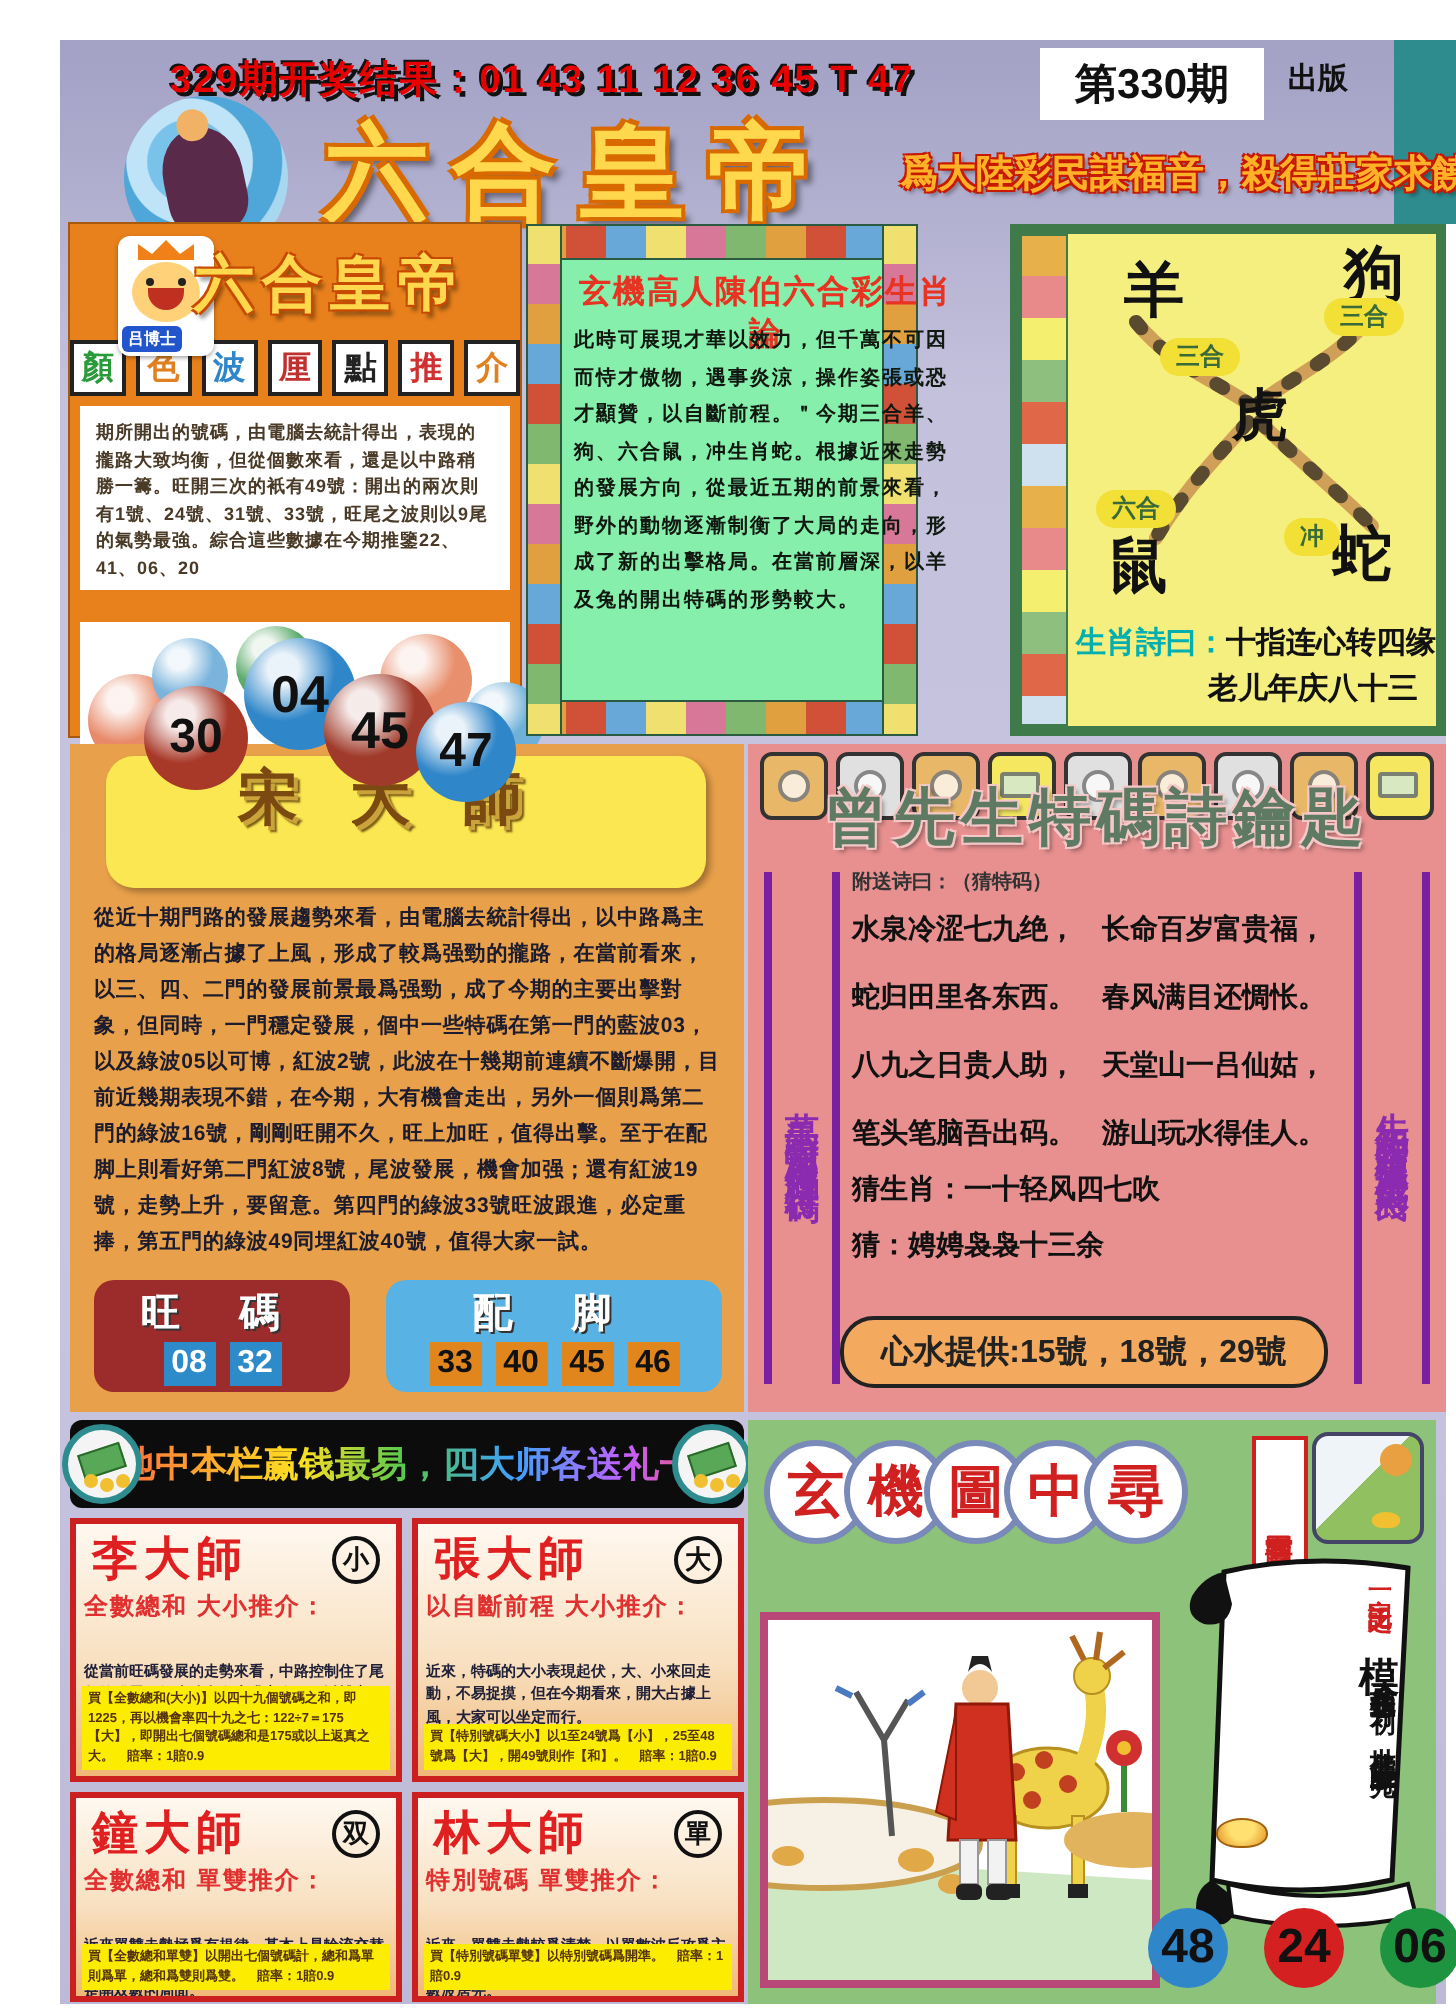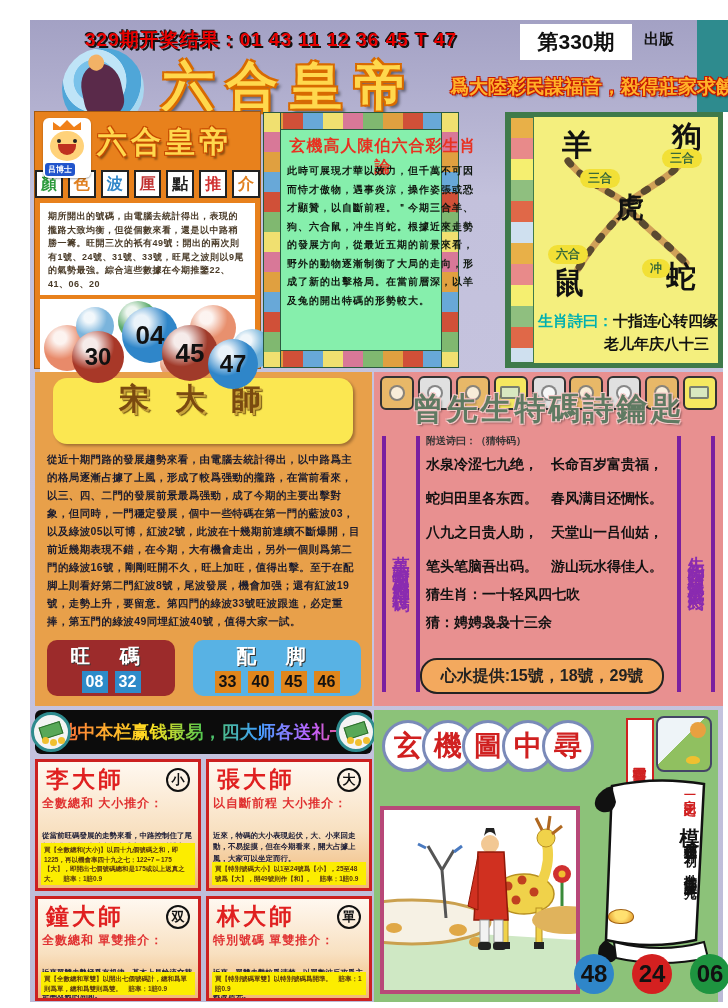--- a/index.html
+++ b/index.html
@@ -24,38 +24,38 @@
   .masthead{position:absolute;left:162px;top:52px;font-size:52px;font-weight:bold;letter-spacing:12px;
             color:#ffd84d;white-space:nowrap;font-family:"DejaVu Serif",serif;
             text-shadow:2px 2px 0 #d86a00,-2px -2px 0 #d86a00,2px -2px 0 #d86a00,-2px 2px 0 #d86a00,4px 4px 3px rgba(0,0,0,.45);}
   .slogan{position:absolute;left:450px;top:74px;font-size:19px;font-weight:bold;color:#ffb128;white-space:nowrap;
           text-shadow:1px 1px 0 #c81800,-1px -1px 0 #c81800,1px -1px 0 #c81800,-1px 1px 0 #c81800,2px 2px 2px rgba(0,0,0,.4);}
 
   
   .color-panel{position:absolute;left:35px;top:112px;width:225px;height:256px;background:#e8811c;
                box-shadow:0 0 0 1px #a55a10;}
   .cp-head{position:relative;height:56px;}
-  .mascot{position:absolute;left:8px;top:6px;width:48px;height:60px;background:#fff;border-radius:6px;
+  .mascot{position:absolute;left:24px;top:6px;width:48px;height:60px;background:#fff;border-radius:6px;
           box-shadow:0 1px 2px rgba(0,0,0,.35);overflow:hidden;}
   .mascot .crown{position:absolute;left:10px;top:2px;width:28px;height:10px;background:#f08018;
           clip-path:polygon(0 100%,0 20%,25% 70%,50% 0,75% 70%,100% 20%,100% 100%);}
   .mascot .face{position:absolute;left:7px;top:13px;width:34px;height:30px;border-radius:50%;background:#ffd27a;}
   .mascot .face:before{content:"";position:absolute;left:7px;top:8px;width:4px;height:4px;border-radius:50%;background:#222;box-shadow:16px 0 0 #222;}
   .mascot .face:after{content:"";position:absolute;left:8px;top:13px;width:18px;height:11px;border-radius:0 0 18px 18px;background:#c03020;}
   .mascot .tag{position:absolute;left:2px;bottom:2px;background:#2255cc;color:#fff;font-size:8px;
           padding:1px 3px;border-radius:3px;font-weight:bold;}
   .cp-title{position:absolute;left:62px;top:10px;font-size:30px;font-weight:bold;letter-spacing:4px;color:#ffd84d;
             font-family:"DejaVu Serif",serif;
             text-shadow:1px 1px 0 #c84a00,-1px -1px 0 #c84a00,1px -1px 0 #c84a00,-1px 1px 0 #c84a00,2px 3px 2px rgba(0,0,0,.4);}
   .cp-sub{display:flex;justify-content:center;gap:5px;padding:2px 0 5px;}
   .cp-sub span{width:24px;height:24px;background:#fff;border:2px solid #222;display:flex;align-items:center;
                justify-content:center;font-size:16px;font-weight:bold;}
   .cp-body{margin:0 5px;background:#fff;padding:7px 8px 4px;font-size:9px;font-weight:bold;color:#4a3b28;
            line-height:1.5;letter-spacing:.5px;}
-  .cp-balls{position:relative;margin:4px 5px;background:#fff;height:84px;}
+  .cp-balls{position:relative;margin:16px 5px;background:#fff;height:84px;}
   .ball{position:absolute;border-radius:50%;display:flex;align-items:center;justify-content:center;
         font-weight:bold;color:#111;
         background-image:radial-gradient(circle at 35% 28%, rgba(255,255,255,.9) 0 14%, rgba(255,255,255,0) 48%);}
   .deco1{left:4px;top:26px;width:46px;height:46px;background-color:#e88a6a;}
   .deco2{left:36px;top:8px;width:38px;height:38px;background-color:#7ab4dc;}
   .deco3{left:78px;top:2px;width:40px;height:40px;background-color:#5cab6c;}
   .deco4{left:150px;top:6px;width:46px;height:46px;background-color:#e8906e;}
   .deco5{left:192px;top:30px;width:40px;height:40px;background-color:#6fb0d8;}
   .deco6{left:120px;top:46px;width:36px;height:36px;background-color:#e8a080;}
   .nball1{left:32px;top:32px;width:52px;height:52px;font-size:24px;z-index:3;}

